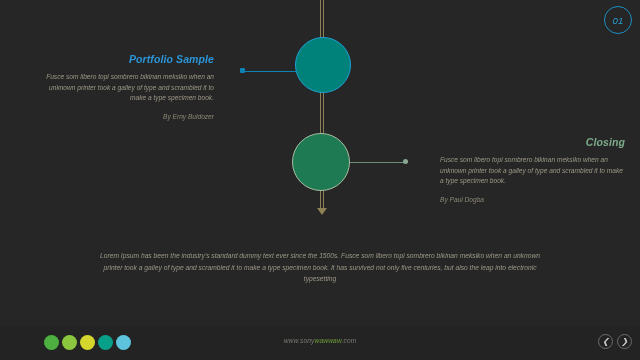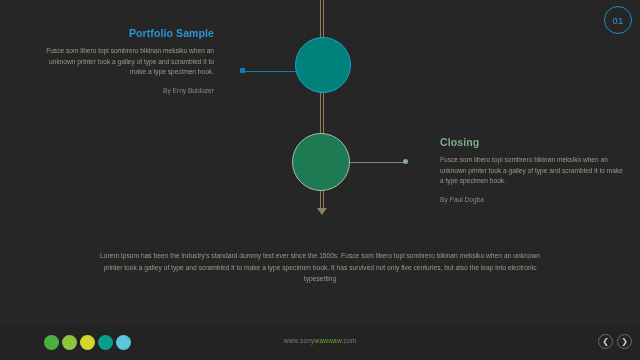--- a/index.html
+++ b/index.html
@@ -1,15 +1,15 @@
 <!DOCTYPE html>
 <html><head>
 <meta charset="utf-8">
 <style>
-  * { margin:0; padding:0; box-sizing:border-box; }
+  * { margin:0; padding:0; box-sizing:border-box;font-style:italic; }
   html,body { width:640px; height:360px; }
   body {
     background:#262626;
     font-family:"Liberation Sans", sans-serif;
     overflow:hidden;
     position:relative;
   }
   #slide {
     position:absolute; inset:0;
     width:640px; height:360px;
@@ -69,26 +69,26 @@
     position:absolute; left:347px; top:161.5px;
     width:59px; height:1.4px; background:#6f8f79;
   }
   #conn-right-dot {
     position:absolute; left:403px; top:159px;
     width:5px; height:5px; background:#8aa894; border-radius:50%;
   }
 
   
   .block { position:absolute; }
-  #block-left  { left:34px;  top:27px;  width:180px; text-align:right; }
+  #block-left  { left:34px;  top:53px;  width:180px; text-align:right; }
   #block-right { left:440px; top:136px; width:185px; text-align:left; }
 
   .blk-title { font-size:10.5px; font-weight:bold; letter-spacing:.1px; }
   #block-left  .blk-title { color:#2a95d8; }
-  #block-right .blk-title { color:#7dac8a; }
+  #block-right .blk-title { color:#7dac8a;text-align:right; }
 
   .blk-body {
     margin-top:7px;
     font-size:6.6px; line-height:1.62;
     color:#9d9887;
   }
   .blk-author {
     margin-top:9px;
     font-size:6.6px; color:#8d8876;
   }

